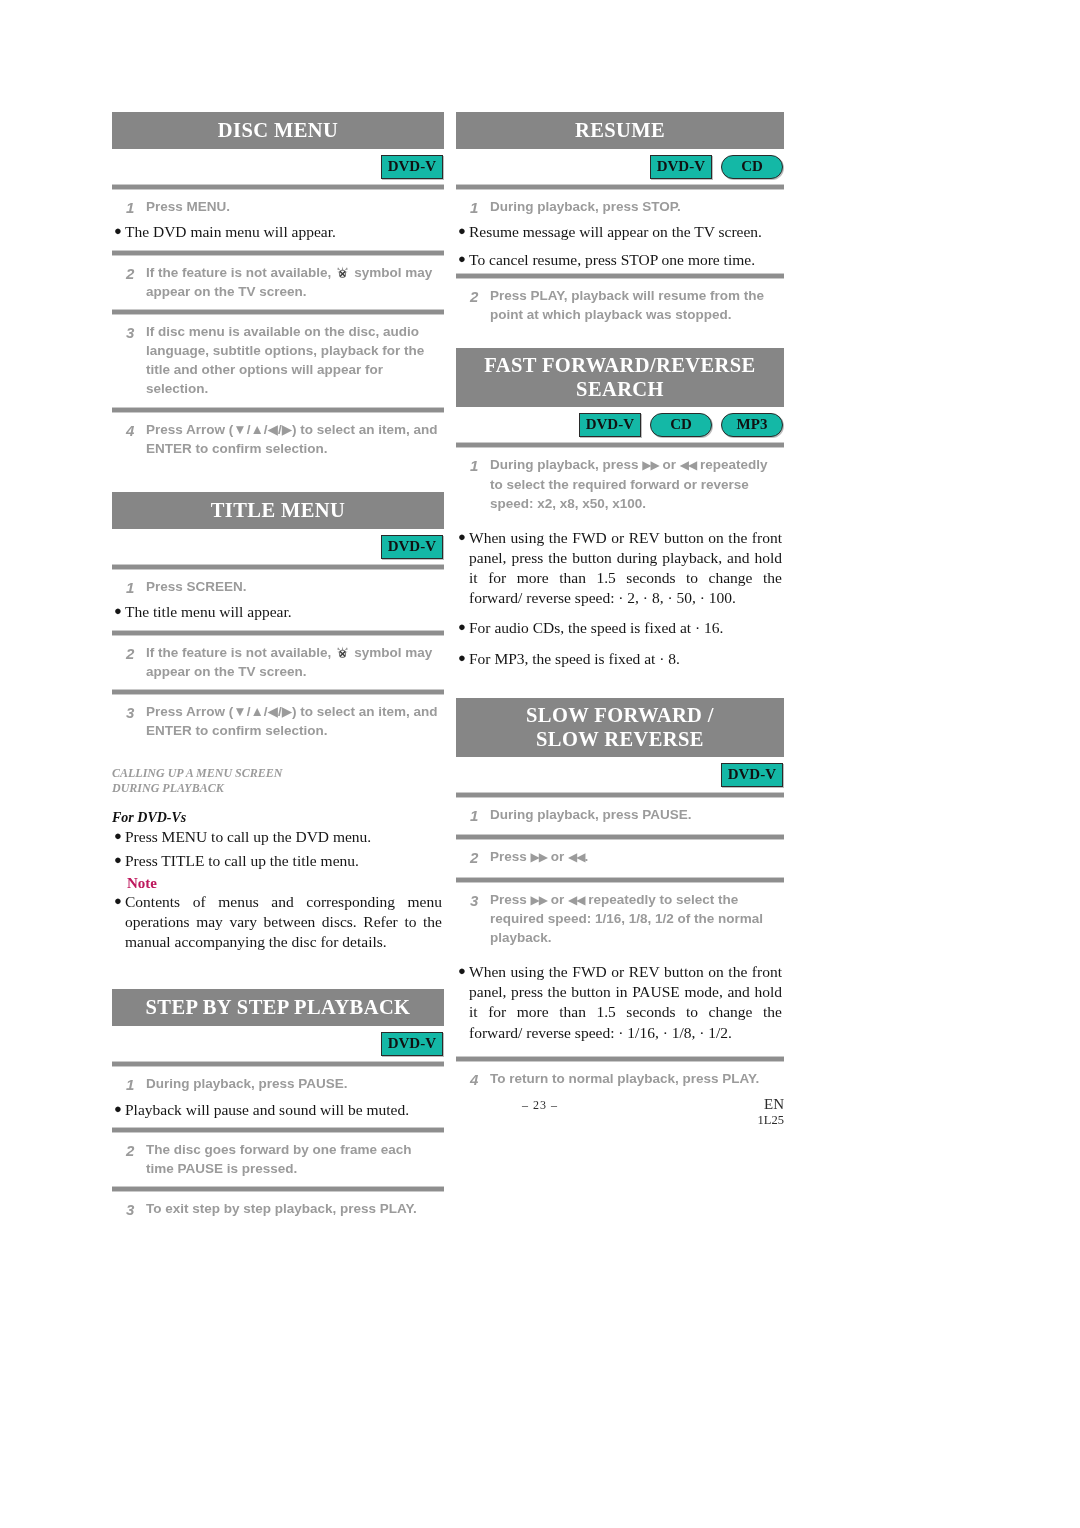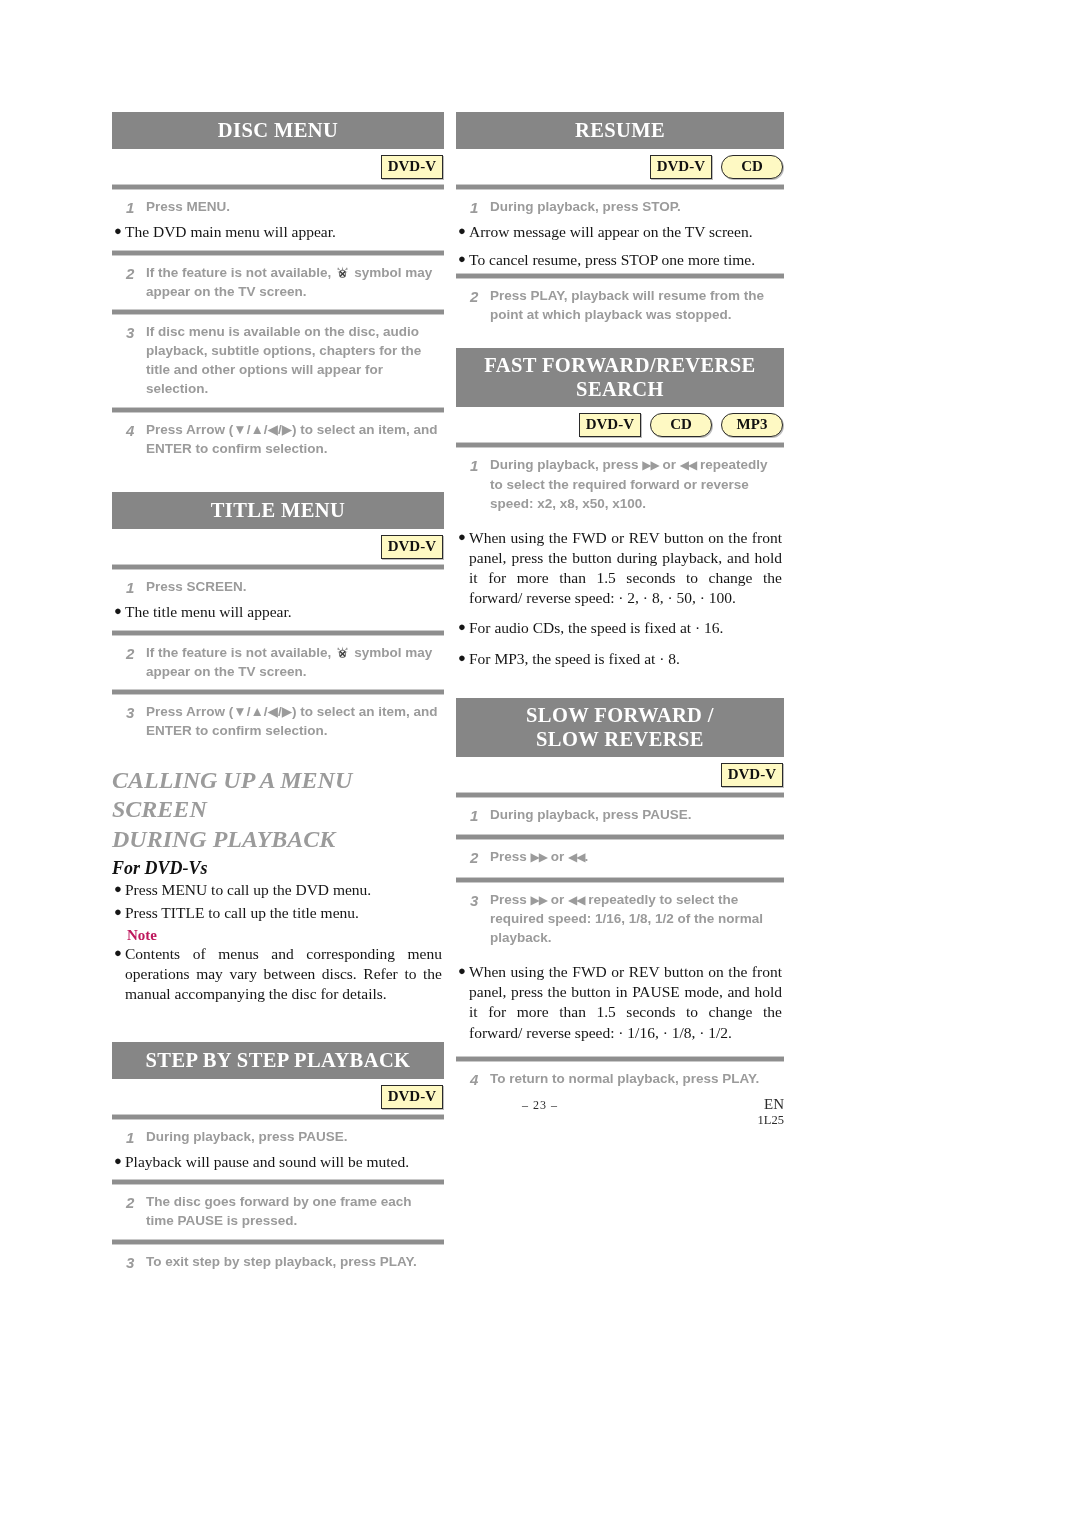--- a/index.html
+++ b/index.html
@@ -51,21 +51,21 @@
     min-height: 20px;
   }
   .badge {
     border: 1.5px solid #2a2a2a;
     font-family: "Liberation Serif", "DejaVu Serif", serif;
     font-weight: bold;
     font-size: 15px;
     line-height: 1;
     padding: 3px 6px 4px 6px;
     color: #111;
-    background: #fef9c3;
+    background: #14b8a6;
     text-align: center;
     box-shadow: 1px 1px 0 #bdbdbd;
   }
   .badge.wide { min-width: 48px; border-radius: 12px; }
 
   
   .rule {
     height: 4px;
     background: #8e8e8e;
     border-top: 1px solid #c9c9c9;
@@ -121,30 +121,30 @@
     height: 15px;
     vertical-align: -3px;
     margin: 0 4px;
   }
 
   
   .subhead {
     font-family: "Liberation Serif", "DejaVu Serif", serif;
     font-style: italic;
     font-weight: bold;
-    font-size: 24px;
+    font-size: 12px;
     color: #9b9b9b;
     line-height: 1.22;
-    margin: 18px 0 4px 0;
+    margin: 18px 0 15px 0;
   }
   .subhead2 {
     font-family: "Liberation Serif", "DejaVu Serif", serif;
     font-style: italic;
     font-weight: bold;
-    font-size: 18px;
+    font-size: 14px;
     color: #111;
     margin: 2px 0 1px 0;
   }
   .notehead {
     font-family: "Liberation Serif", "DejaVu Serif", serif;
     font-weight: bold;
     font-size: 15px;
     color: #be185d;
     margin: 1px 0 0 15px;
   }
@@ -215,21 +215,21 @@
                 </g>
                 <path d="M10 7 C7.5 7 6 9 6 11.5 C6 14.5 8 16.5 10 16.5 C12 16.5 14 14.5 14 11.5 C14 9 12.5 7 10 7 Z" fill="none" stroke="#7d7d7d" stroke-width="1.6"></path>
                 <path d="M6.6 8.2 L13.6 15.2" stroke="#3a3a3a" stroke-width="1.8"></path>
                 <path d="M13.6 8.2 L6.6 15.2" stroke="#3a3a3a" stroke-width="1.8"></path>
               </svg></span><span>symbol may appear on the TV screen.</span></span>
       </div>
       <div class="rule"></div>
 
       <div class="step">
         <span class="num">3</span>
-        <span class="txt">If disc menu is available on the disc, audio playback, subtitle options, chapters for the title and other options will appear for selection.</span>
+        <span class="txt">If disc menu is available on the disc, audio language, subtitle options, playback for the title and other options will appear for selection.</span>
       </div>
       <div class="rule"></div>
 
       <div class="step">
         <span class="num">4</span>
         <span class="txt">Press Arrow (▼/▲/◀/▶) to select an item, and ENTER to confirm selection.</span>
       </div>
     </div>
 
     <div class="gap-lg"></div>
@@ -337,21 +337,21 @@
         <span class="badge wide">CD</span>
       </div>
       <div class="rule"></div>
 
       <div class="step">
         <span class="num">1</span>
         <span class="txt">During playback, press STOP.</span>
       </div>
       <div class="bul in-step">
         <span class="dot">●</span>
-        <span class="btxt">Arrow message will appear on the TV screen.</span>
+        <span class="btxt">Resume message will appear on the TV screen.</span>
       </div>
       <div class="bul">
         <span class="dot">●</span>
         <span class="btxt">To cancel resume, press STOP one more time.</span>
       </div>
       <div class="rule"></div>
 
       <div class="step">
         <span class="num">2</span>
         <span class="txt">Press PLAY, playback will resume from the point at which playback was stopped.</span>

